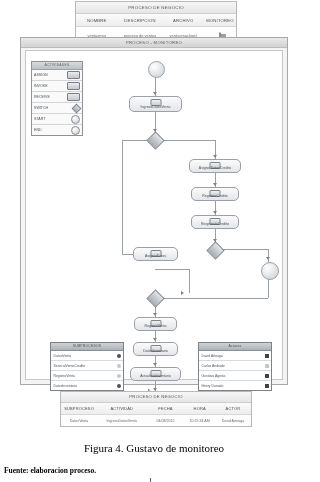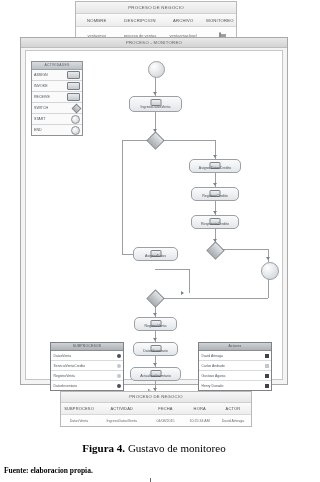--- a/index.html
+++ b/index.html
@@ -84,21 +84,21 @@
   .lg-head{display:flex;height:11px;align-items:center;border-bottom:1px solid #d7d7d7;
            background:linear-gradient(#fbfbfb,#ededed);}
   .lg-head span{font-size:4px;color:#4a4e52;text-align:center;letter-spacing:.15px;}
   .lg-row{display:flex;height:11px;align-items:center;}
   .lg-row span{font-size:3.6px;color:#6a6e72;text-align:center;}
   .l1{width:19%}.l2{width:26%}.l3{width:20%}.l4{width:16%}.l5{width:19%}
 
   
   .cap{position:absolute;left:0;right:0;top:442px;text-align:center;font-size:11px;
        font-family:"Liberation Serif",serif;color:#000;}
-  .cap b{font-weight:bold;}
+  .cap b{font-weight:normal;}
   .src{position:absolute;left:4px;top:466px;font-size:7.5px;font-weight:bold;
        font-family:"Liberation Serif",serif;color:#000;}
   .rule{position:absolute;left:150px;top:478px;width:1px;height:4px;background:#666;}
 </style>
 </head>
 <body>
 
 <div class="top-table">
   <div class="tt-title">PROCESO DE NEGOCIO</div>
   <div class="tt-head">
@@ -296,14 +296,14 @@
     <span class="l2">IngresoDatosVenta</span>
     <span class="l3">04/08/2015</span>
     <span class="l4">10:25:34 AM</span>
     <span class="l5">David Arteaga</span>
   </div>
 </div>
 
 <div class="cap">
   <b>Figura 4.</b><span> Gustavo de monitoreo</span>
 </div>
-<div class="src">Fuente: elaboracion propia.</div>
+<div class="src">Fuente: elaboracion proceso.</div>
 <div class="rule"></div>
 
 </body></html>

